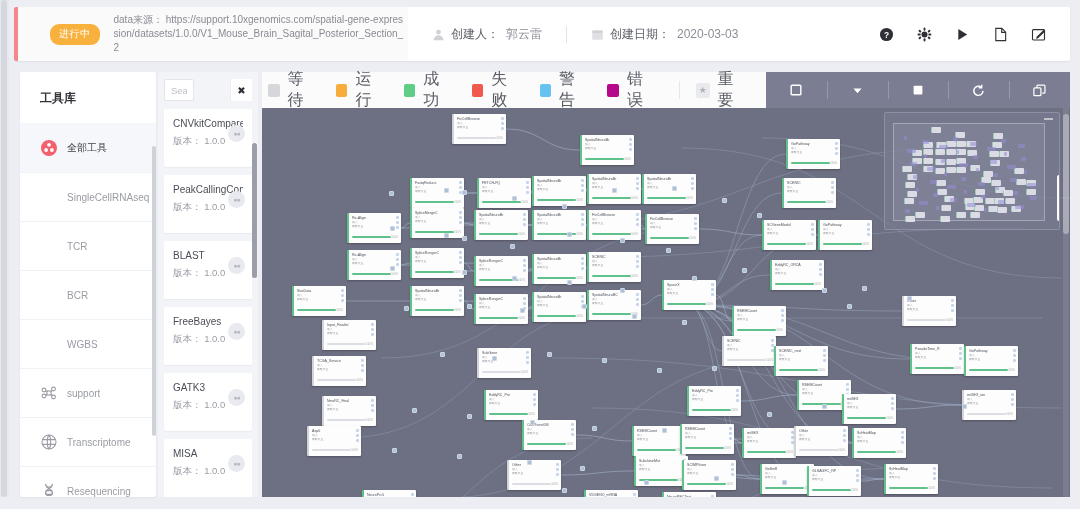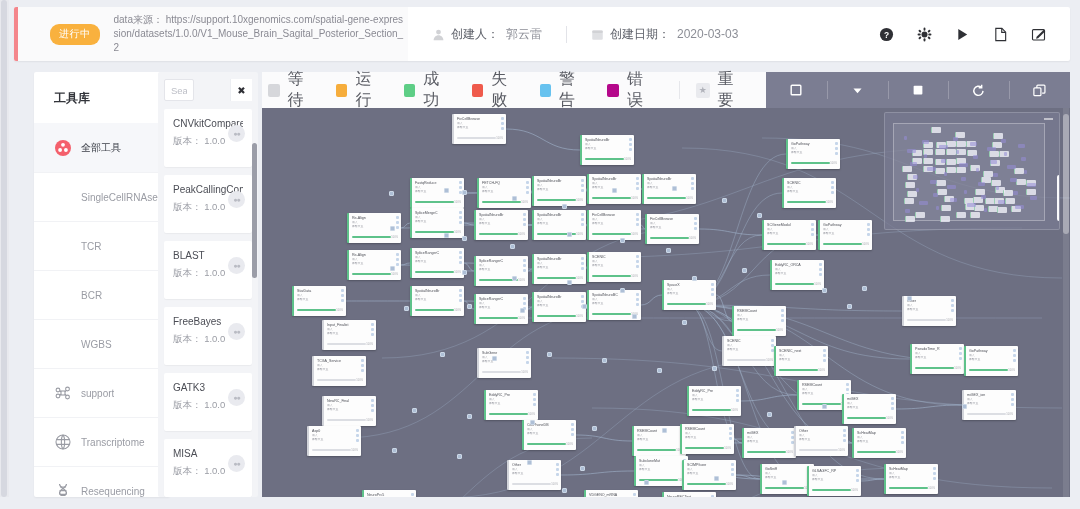--- a/index.html
+++ b/index.html
@@ -47,21 +47,21 @@
   .meta-item .m-value { color: #8c8e96; }
   .meta-sep { width: 1px; height: 17px; background: #e2e3e8; margin: 0 24px; }
   .header-actions { margin-left: auto; display: flex; align-items: center; gap: 22px; padding-right: 24px; }
   .hdr-btn {
     width: 16px; height: 16px; display: inline-flex; align-items: center; justify-content: center;
     color: #2f3035; cursor: pointer;
   }
 
   
   .sidebar {
-    position: absolute; left: 34px; top: 72px; width: 136px; height: 425px;
+    position: absolute; left: 20px; top: 72px; width: 136px; height: 425px;
     background: #ffffff; border-radius: 2px; box-shadow: 0 1px 2px rgba(0,0,0,.05);
     overflow: hidden;
   }
   .sidebar-title { font-size: 12px; font-weight: bold; color: #32343a; padding: 18px 0 16px 20px; }
   .side-item {
     display: flex; align-items: center; height: 49px; padding-left: 20px;
     font-size: 10px; color: #9a9ca4; border-top: 1px solid #f1f2f5; cursor: pointer;
     position: relative;
   }
   .side-item:first-of-type { border-top: none; }

